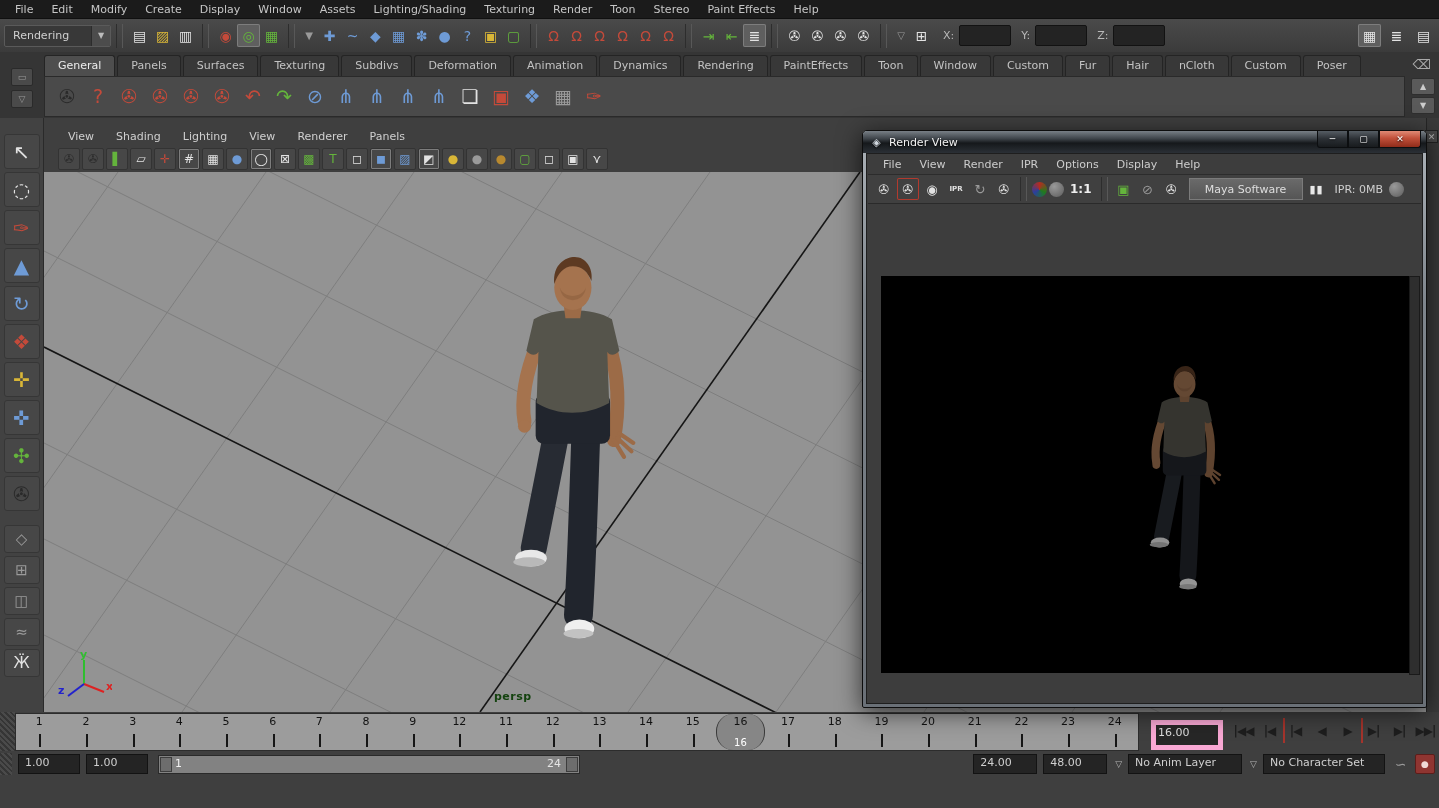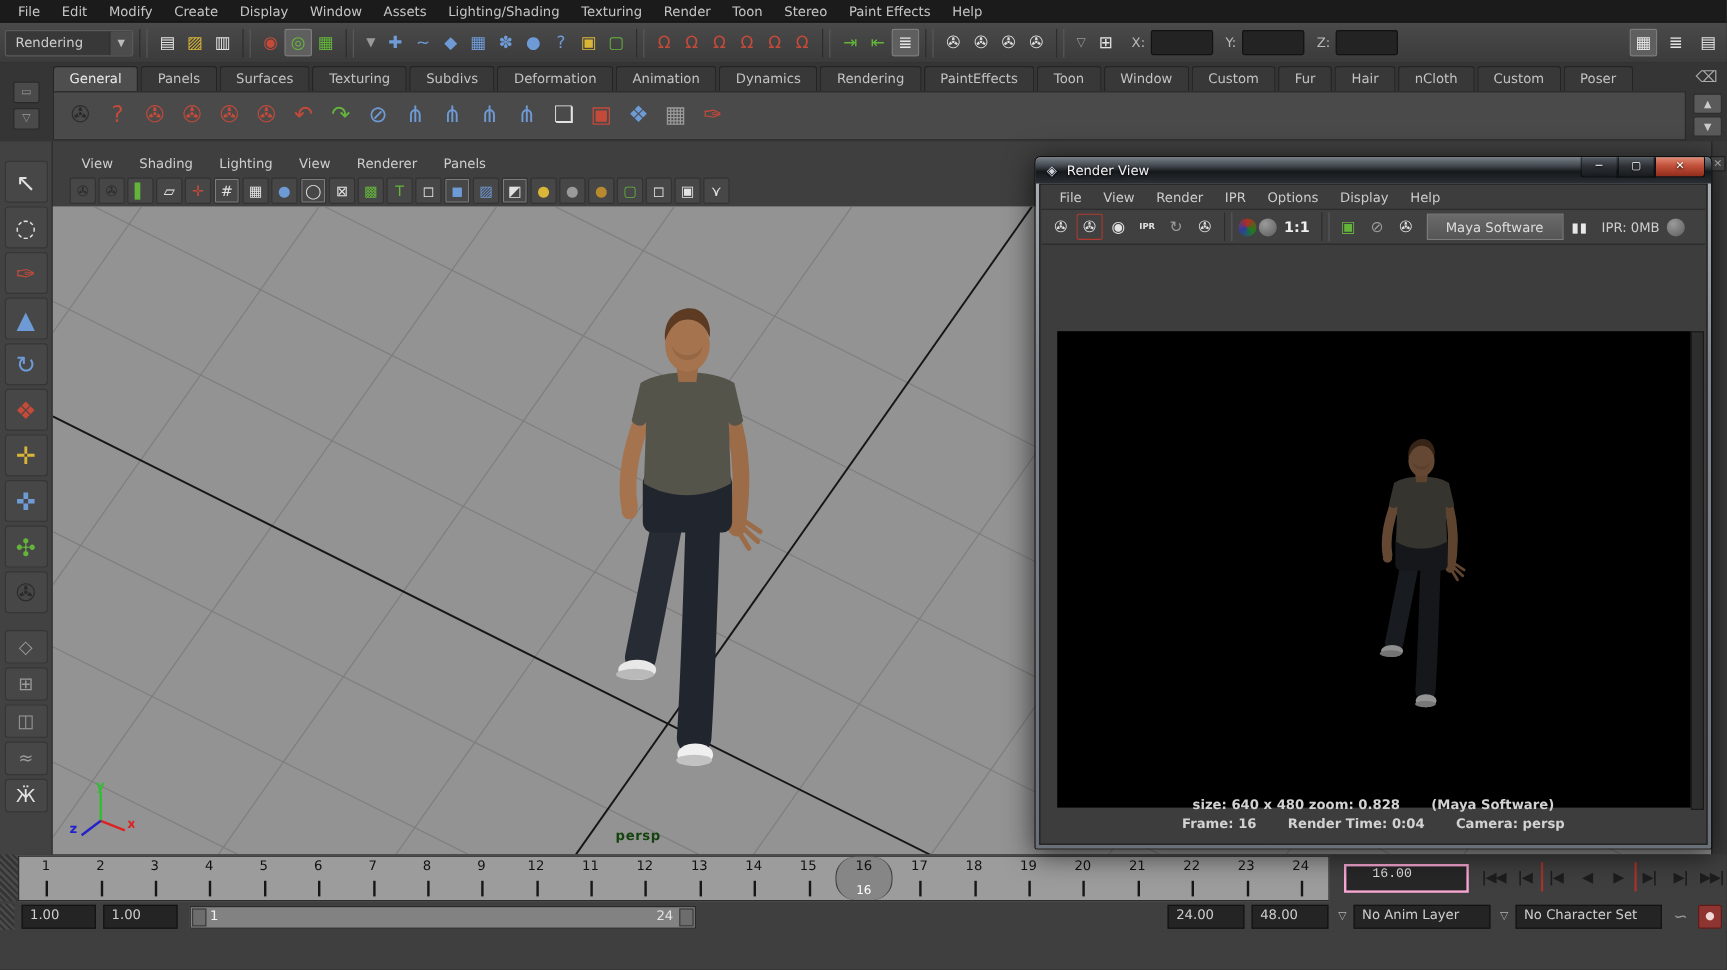--- a/index.html
+++ b/index.html
@@ -41,21 +41,21 @@
            display:flex;flex-direction:column;align-items:center;gap:3px;padding-top:16px;box-sizing:border-box;}
   .toolbox .ict{width:34px;height:33px;font-size:20px;background:#474747;border:1px solid #363636;border-radius:3px;}
   .toolbox .ict.small{height:26px;font-size:15px;}
   
   .viewport{position:absolute;left:44px;top:118px;width:1383px;height:594px;background:#3f3f3f;}
   .vp-menus{position:absolute;left:14px;top:11px;display:flex;gap:2px;}
   .vp-menus .mi{padding:1px 10px;color:#cfcfcf;}
   .vp-tools{position:absolute;left:14px;top:30px;display:flex;align-items:center;gap:2px;height:22px;}
   .vp-tools .ict{width:20px;height:20px;font-size:12px;background:#474747;border:1px solid #333;}
   .vp-canvas{position:absolute;left:0px;top:54px;width:1383px;height:540px;background:#939393;overflow:hidden;}
-  .persp-label{position:absolute;left:469px;top:518px;color:#14430f;font-weight:bold;letter-spacing:.5px;}
+  .persp-label{position:absolute;left:450px;top:518px;color:#14430f;font-weight:bold;letter-spacing:.5px;}
   .axis-gizmo{position:absolute;left:12px;top:476px;}
   .figure{position:absolute;}
   .right-strip{position:absolute;right:0;top:118px;width:12px;height:594px;background:#3a3a3a;border-left:1px solid #262626;}
   .panel-close{position:absolute;right:1px;top:130px;width:11px;height:11px;color:#b5b5b5;font-size:9px;display:flex;align-items:center;justify-content:center;background:#4a4a4a;border:1px solid #222;z-index:5;}
   
   .rwin{position:absolute;left:862px;top:130px;width:563px;height:576px;z-index:10;
         border:1px solid #0d0d0d;box-shadow:0 4px 24px rgba(0,0,0,.65);
         background:linear-gradient(180deg,#aeb4ba,#7e858c 30%,#6a7077);border-radius:5px 5px 2px 2px;}
   .rwin-inner{position:absolute;left:3px;right:3px;top:22px;bottom:3px;background:#3d3d3d;border:1px solid #1e1e1e;}
   .rtitle{position:absolute;left:0;top:0;right:0;height:22px;border-radius:4px 4px 0 0;
@@ -84,21 +84,21 @@
   .rimg-scroll{position:absolute;right:2px;top:122px;width:9px;height:397px;background:#2e2e2e;border:1px solid #1a1a1a;}
   
   .timeline{position:absolute;left:0;top:712px;right:0;height:39px;background:#3f3f3f;display:flex;align-items:flex-start;}
   .grip{width:15px;height:100%;background:repeating-linear-gradient(45deg,#4a4a4a 0 2px,#353535 2px 4px);}
   .ruler{position:relative;width:1122px;height:36px;margin-top:1px;background:#9c9c9c;border:1px solid #2c2c2c;display:flex;}
   .fcell{position:relative;flex:1;height:100%;}
   .fcell .num{position:absolute;top:1px;width:100%;text-align:center;color:#111;font-size:11px;}
   .fcell .tick{position:absolute;left:50%;bottom:3px;width:2px;height:13px;background:#161616;}
   .fcell .sub{position:absolute;bottom:2px;width:100%;text-align:center;color:#fff;font-size:10px;}
   .fcell.cur{background:#868686;border-left:1px solid #3a3a3a;border-right:1px solid #3a3a3a;border-radius:17px;}
-  .tl-time{width:58px;height:18px;background:#272727;border:2px solid #f9a8d4;color:#ddd;margin:8px 8px 0 12px;padding:1px 22px;font-family:Liberation Mono, monospace;}
+  .tl-time{width:58px;height:18px;background:#272727;border:5px solid #f9a8d4;color:#ddd;margin:8px 8px 0 12px;padding:1px 2px;}
   .tl-controls{display:flex;gap:1px;margin-top:6px;}
   .pbtn{min-width:25px;height:25px;display:flex;align-items:center;justify-content:center;color:#1d1d1d;font-size:12px;font-weight:bold;letter-spacing:-1px;cursor:default;}
   .pbtn.redmark{color:#1d1d1d;box-shadow:inset 2px 0 0 #a5342c;}
   
   .rangebar{position:absolute;left:0;top:752px;right:0;height:24px;background:#3f3f3f;display:flex;align-items:center;padding-right:4px;}
   .rfield{height:16px;background:#242424;border:1px solid #131313;color:#cfcfcf;padding:1px 6px;margin-left:6px;white-space:nowrap;}
   .rangetrack{position:relative;width:420px;height:17px;background:#828282;border:1px solid #2a2a2a;margin-left:10px;}
   .rhandle{position:absolute;top:1px;width:10px;height:13px;background:#6d6d6d;border:1px solid #3d3d3d;}
   .rhandle.left{left:1px;} .rhandle.right{right:1px;}
   .rangetrack .rs{position:absolute;top:1px;color:#f2f2f2;} .rangetrack .rs.a{left:16px;} .rangetrack .rs.b{right:18px;color:#e4e4e4;}
@@ -437,31 +437,20 @@
         <div class="gray-ball"></div>
       </div>
       <div class="rimage">
         <div class="figure" style="left:248px;top:86px;width:109px;height:240px;filter:brightness(.62) saturate(.9);">
           <svg width="109" height="240" viewBox="0 0 200 440">
               <use href="#figStd"></use>
             </svg>
         </div>
       </div>
       <div class="rimg-scroll"></div>
-      <div class="rstatus">
-        <div class="row">
-          <span>size: 640 x 480 zoom: 0.828</span>
-          <span>(Maya Software)</span>
-        </div>
-        <div class="row">
-          <span>Frame: 16</span>
-          <span>Render Time: 0:04</span>
-          <span>Camera: persp</span>
-        </div>
-      </div>
     </div>
   </div>
 
   <div class="timeline">
     <div class="grip"></div>
     <div class="ruler">
 
     <div class="fcell">
           <span class="num">1</span>
           <span class="tick"></span>

